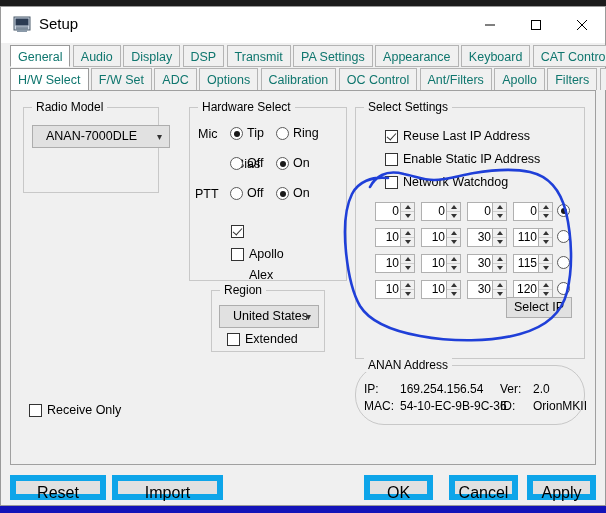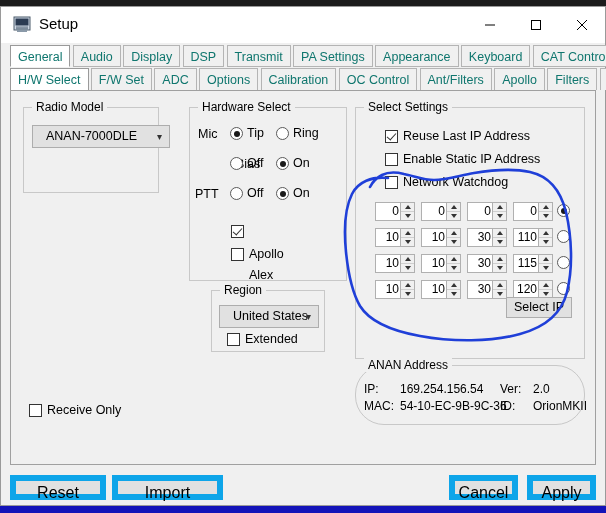--- a/index.html
+++ b/index.html
@@ -431,20 +431,21 @@
       </div>
 
       <span class="check receive-only"></span>
       <span class="lbl" style="left:36px;top:312px;">Receive Only</span>
 
     </div>
 
     <div class="footer">
       <div class="fbtn" style="left:9px;width:96px;">Reset Database</div>
       <div class="fbtn" style="left:111px;width:111px;">Import Database...</div>
+      <div class="fbtn" style="left:363px;width:69px;">OK</div>
       <div class="fbtn" style="left:448px;width:69px;">Cancel</div>
       <div class="fbtn" style="left:526px;width:69px;">Apply</div>
     </div>
 
   </div>
 
   <div class="bottom-strip"></div>
 
   <svg class="annot" viewBox="0 0 606 513">
     <path d="M 388 178

